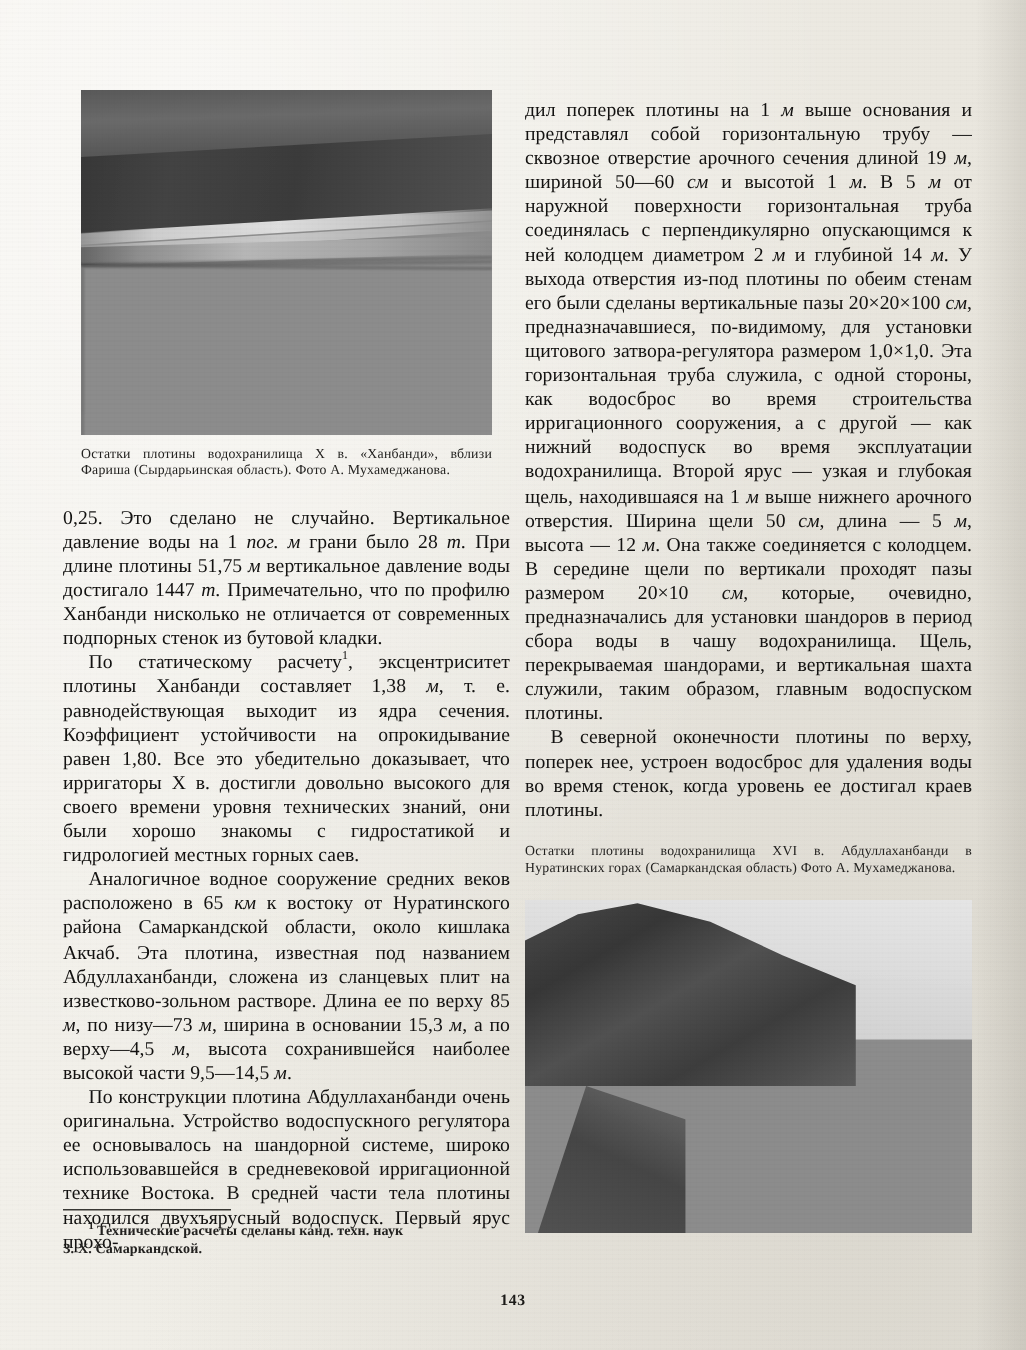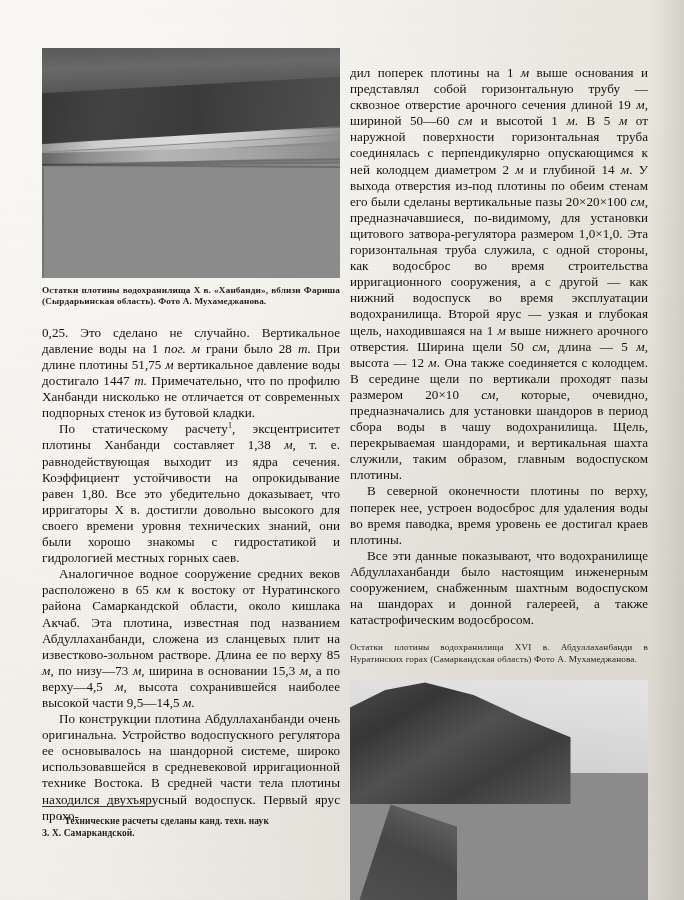--- a/index.html
+++ b/index.html
@@ -230,21 +230,21 @@
     letter-spacing: 0.4px;
   }
 </style>
 </head>
 <body>
 
 <div id="page">
 
   <div class="col" id="col-left">
 
-    <figure style="margin:0;font-weight:bold;">
+    <figure style="margin:12px;">
       <div class="photo" id="photo-khanbandi">
         <div class="sky"></div>
         <div class="ridge-top"></div>
         <div class="dark-slope"></div>
         <div class="light-streak"></div>
         <div class="light-streak s2"></div>
         <div class="crest"></div>
         <div class="dam-face"></div>
         <div class="dam-seam a"></div>
         <div class="dam-seam b"></div>
@@ -261,22 +261,21 @@
         <p><span>По статическому  расчету</span><sup>1</sup><span>, эксцентриситет плотины Ханбанди  составляет  1,38 </span><i>м</i><span>, т. е. равнодействующая выходит из ядра сечения. Коэффициент устойчивости  на опрокидывание равен 1,80. Все это убедительно доказывает, что ирригаторы X в. достигли довольно высокого для своего времени уровня технических знаний, они были хорошо знакомы с гидростатикой и гидрологией  местных  горных саев.</span></p>
         <p><span>Аналогичное водное сооружение средних веков расположено в 65 </span><i>км</i><span> к востоку от Нуратинского района Самаркандской области, около кишлака Акчаб. Эта плотина, известная под названием Абдуллаханбанди, сложена из сланцевых плит  на известково-зольном растворе. Длина ее по верху 85 </span><i>м</i><span>, по низу—73 </span><i>м</i><span>, ширина в основании 15,3 </span><i>м</i><span>, а по верху—4,5 </span><i>м</i><span>, высота сохранившейся наиболее высокой части 9,5—14,5 </span><i>м</i><span>.</span></p>
         <p><span>По конструкции плотина Абдуллаханбанди очень оригинальна. Устройство водоспускного регулятора  ее основывалось  на шандорной системе, широко использовавшейся в средневековой ирригационной  технике  Востока. В средней части тела плотины  находился двухъярусный водоспуск. Первый ярус прохо-</span></p>
       </div>
   </div>
 
   <div class="col" id="col-right">
 
     <div class="body-text" id="right-body">
         <p class="no-indent"><span>дил поперек плотины на 1 </span><i>м</i><span> выше основания и представлял собой горизонтальную трубу — сквозное отверстие арочного сечения длиной 19 </span><i>м</i><span>, шириной 50—60 </span><i>см</i><span> и высотой 1 </span><i>м</i><span>. В 5 </span><i>м</i><span> от наружной поверхности горизонтальная труба соединялась с перпендикулярно опускающимся к ней колодцем диаметром 2 </span><i>м</i><span> и глубиной 14 </span><i>м</i><span>. У выхода отверстия из-под плотины по обеим стенам его были сделаны вертикальные пазы 20×20×100 </span><i>см</i><span>, предназначавшиеся, по-видимому, для установки щитового затвора-регулятора  размером  1,0×1,0. Эта горизонтальная труба служила, с одной стороны, как водосброс во время  строительства ирригационного  сооружения,  а с другой — как нижний водоспуск во время эксплуатации водохранилища. Второй ярус — узкая и глубокая щель, находившаяся на 1 </span><i>м</i><span> выше нижнего арочного отверстия. Ширина щели 50 </span><i>см</i><span>, длина — 5 </span><i>м</i><span>, высота — 12 </span><i>м</i><span>. Она также соединяется с колодцем. В середине щели по вертикали  проходят  пазы  размером 20×10 </span><i>см</i><span>, которые, очевидно,  предназначались для установки шандоров в период сбора воды в чашу водохранилища. Щель, перекрываемая шандорами,  и вертикальная  шахта служили, таким образом, главным  водоспуском плотины.</span></p>
-        <p><span>В северной оконечности плотины по верху, поперек нее, устроен водосброс для удаления воды во время паводка, время уровень ее достигал краев плотины.</span></p>
-        <p><span>Все эти данные показывают, что водохранилище Абдуллаханбанди  было настоящим инженерным сооружением, снабженным шахтным водоспуском на шандорах и донной галереей, а также катастрофическим водосбросом.</span></p>
+        <p><span>В северной оконечности плотины по верху, поперек нее, устроен водосброс для удаления воды во время стенок, когда уровень ее достигал краев плотины.</span></p>
       </div>
 
     <figure style="margin:0;" class="gap-before">
       <figcaption class="caption" style="margin-top:0;margin-bottom:15px;">Остатки плотины водохранилища XVI в. Абдуллаханбанди в Нуратинских горах (Самаркандская область) Фото А. Мухамеджанова.</figcaption>
       <div class="photo" id="photo-abdullakhanbandi">
         <div class="sky"></div>
         <div class="hill-big"></div>
         <div class="hill-right"></div>
 
         <div class="floor"></div>
@@ -286,16 +285,17 @@
   </div>
 
   <div id="footnote-block">
     <div id="footnote-rule"></div>
     <div id="footnote-text">
       <span class="fn-indent"></span><sup>1</sup><span>Технические расчеты сделаны  канд. техн.  наук</span><br>
       <span>З. Х. Самаркандской.</span>
     </div>
   </div>
 
+  <div id="page-number">143</div>
 
   <div id="grain"></div>
   <div id="edge-shade"></div>
 </div>
 
 </body></html>

